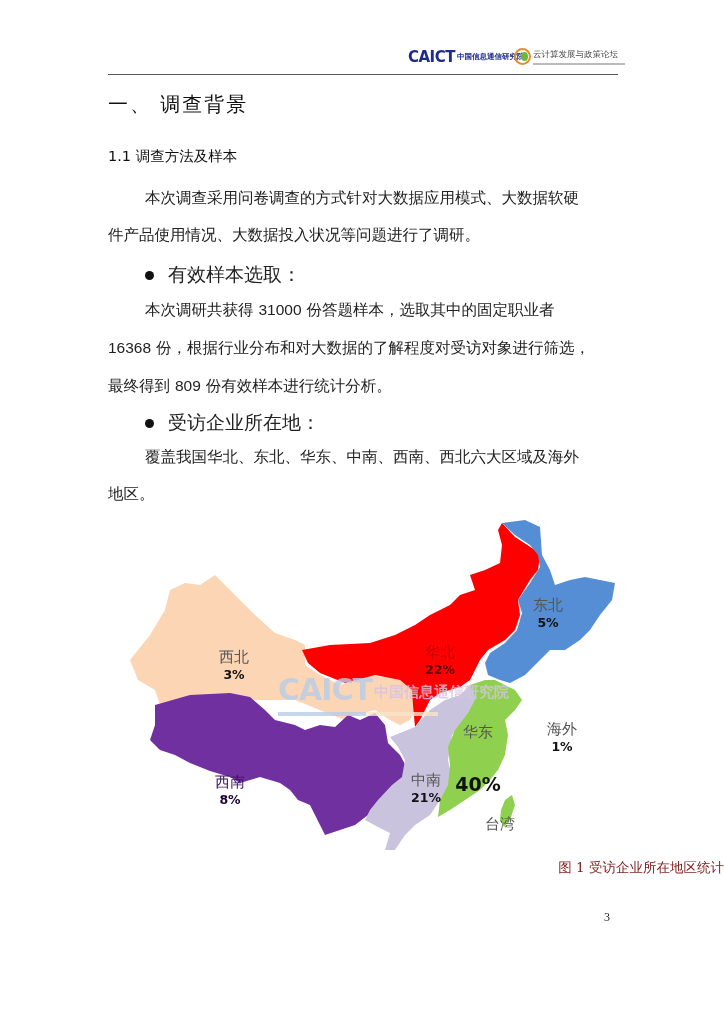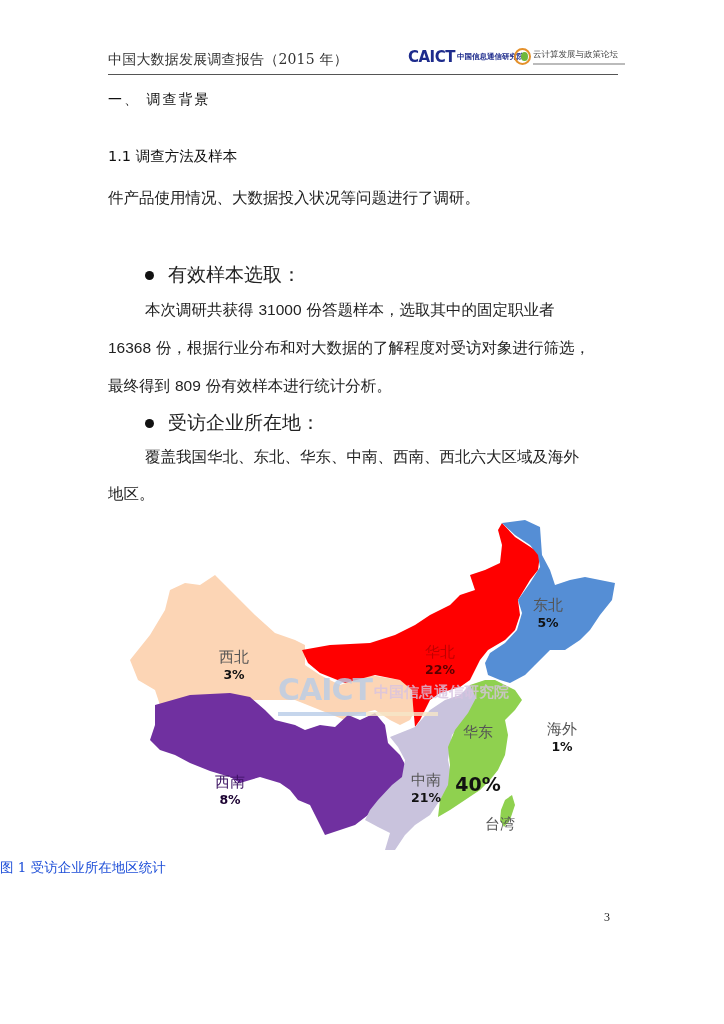--- a/index.html
+++ b/index.html
@@ -12,67 +12,67 @@
     .logo-caict { position: absolute; left: 300px; top: 0; display: flex; align-items: center; }
     .logo-caict-mark { font-family: "DejaVu Sans", sans-serif; font-weight: bold; font-size: 15px; color: #1d2b8c; letter-spacing: -0.5px; }
     .logo-caict-cn { font-family: "DejaVu Sans", sans-serif; font-size: 7.5px; color: #1d2b8c; margin-left: 2px; font-weight: bold; }
     .logo-forum { position: absolute; left: 406px; top: 0; display: flex; align-items: center; }
     .logo-forum-mark { width: 17px; height: 17px; border-radius: 50%; border: 2px solid #e4902a; position: relative; }
     .logo-forum-mark::after { content: ""; position: absolute; left: 5px; top: 2px; width: 7px; height: 9px; border-radius: 50%; background: #6fb83b; }
     .logo-forum-text { display: flex; flex-direction: column; margin-left: 2px; }
     .logo-forum-cn { font-family: "DejaVu Sans", sans-serif; font-size: 8.5px; color: #444; }
     .logo-forum-en { height: 2px; width: 92px; background: #bbb; margin-top: 2px; }
 
-    .h1 { position: absolute; left: 108px; top: 91px; font-family: "DejaVu Sans", sans-serif; font-size: 14px; color: #111; letter-spacing: 2px; }
+    .h1 { position: absolute; left: 108px; top: 91px; font-family: "DejaVu Sans", sans-serif; font-size: 20px; color: #111; letter-spacing: 2px; }
     .h2 { position: absolute; left: 108px; top: 147px; font-family: "DejaVu Sans", sans-serif; font-size: 14.5px; color: #111; }
 
     .para { position: absolute; left: 108px; width: 508px; font-size: 15.5px; line-height: 37px; color: #222; text-align: justify; }
     .para .indent { padding-left: 37px; }
     .num { font-family: "Liberation Sans", sans-serif; }
 
     .bullet { position: absolute; left: 145px; font-size: 19px; display: flex; align-items: center; }
     .bullet-dot { width: 9px; height: 9px; border-radius: 50%; background: #111; margin-right: 14px; }
 
     .map { position: absolute; left: 130px; top: 515px; width: 495px; height: 335px; }
     .map svg { width: 100%; height: 100%; display: block; }
     .region-label { position: absolute; text-align: center; transform: translateX(-50%); }
     .region-name { font-family: "DejaVu Serif", serif; font-size: 15px; color: #555; display: block; }
     .region-pct { font-family: "DejaVu Sans", sans-serif; font-weight: bold; font-size: 12.5px; color: #111; display: block; }
     .region-pct.big { font-size: 19px; margin-top: 31px; }
     .watermark { position: absolute; left: 148px; top: 157px; display: flex; align-items: flex-end; opacity: 0.8; }
     .wm-caict { font-family: "DejaVu Sans", sans-serif; font-weight: bold; font-size: 30px; color: #b8cde8; letter-spacing: -1px; }
     .wm-cn { font-family: "DejaVu Sans", sans-serif; font-size: 15px; color: #d8c3e0; margin-left: 2px; margin-bottom: 5px; font-weight: bold; }
     .wm-bar { position: absolute; left: 0; top: 40px; width: 160px; height: 4px; background: linear-gradient(90deg, #b8cde8 55%, #f6e7c8 55%, #f6e7c8 100%); }
 
-    .caption { position: absolute; left: 0; width: 724px; top: 859px; text-align: left; font-size: 13.5px; color: #1d4ed8; }
+    .caption { position: absolute; left: 0; width: 724px; top: 859px; text-align: right; font-size: 13.5px; color: #7f1d1d; }
     .page-number { position: absolute; left: 604px; top: 910px; font-size: 12px; color: #222; font-family: "Liberation Serif", serif; }
   </style>
 </head>
 <body>
 
 <div class="header">
-  <span class="header-title">中国大数据发展调查报告（2015 年）</span>
   <div class="logo-caict">
     <span class="logo-caict-mark">CAICT</span>
     <span class="logo-caict-cn">中国信息通信研究院</span>
   </div>
   <div class="logo-forum">
     <span class="logo-forum-mark"></span>
     <span class="logo-forum-text">
       <span class="logo-forum-cn">云计算发展与政策论坛</span>
       <span class="logo-forum-en"></span>
     </span>
   </div>
 </div>
 <div class="header-rule"></div>
 
 <div class="h1">一、 调查背景</div>
 <div class="h2">1.1 调查方法及样本</div>
 
 <div class="para" style="top:180px;">
+  <div class="indent">本次调查采用问卷调查的方式针对大数据应用模式、大数据软硬</div>
   <div>件产品使用情况、大数据投入状况等问题进行了调研。</div>
 </div>
 
 <div class="bullet" style="top:262px;">
   <span class="bullet-dot"></span>
   <span>有效样本选取：</span>
 </div>
 
 <div class="para" style="top:291px;">
   <div class="indent"><span>本次调研共获得 </span><span class="num">31000</span><span> 份答题样本，选取其中的固定职业者</span></div>

